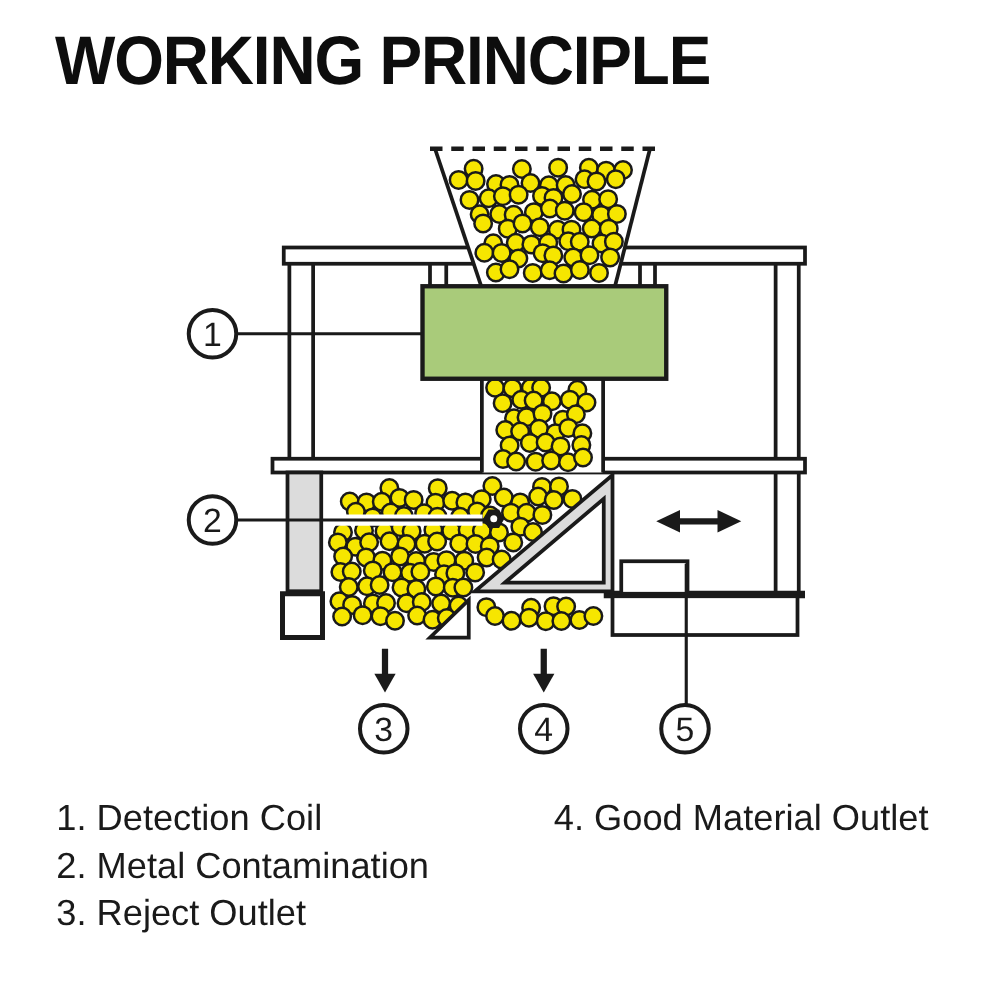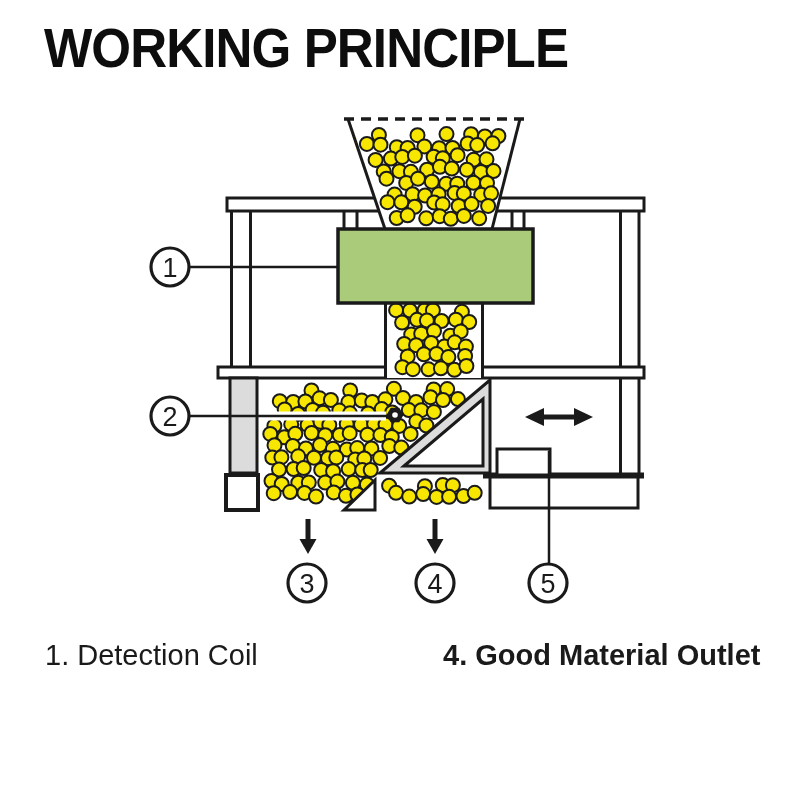--- a/index.html
+++ b/index.html
@@ -22,21 +22,21 @@
   .fgray{fill:var(--gray);stroke:var(--line);}
   .fblack{fill:var(--line);stroke:none;}
   .pellet{fill:var(--yellow);stroke:var(--line);stroke-width:2;}
   .callout-num{
     fill:var(--line);font-size:27px;font-weight:400;
     font-family:"Liberation Sans",sans-serif;text-anchor:middle;
   }
   .legend{position:absolute;top:636px;left:0;width:800px;color:#1a1a1a;}
   .legend-col{position:absolute;top:0;}
   .legend-col.left{left:45px;}
-  .legend-col.right{left:443px;font-weight:bold;}
+  .legend-col.right{left:443px;}
   .legend-item{font-size:29px;line-height:38px;white-space:nowrap;}
 </style>
 </head>
 <body style="background: rgb(255, 255, 255);">
 
 <div class="title">WORKING PRINCIPLE</div>
 
 <svg class="diagram" width="800" height="800" viewBox="0 0 800 800">
 
   <g>
@@ -346,17 +346,19 @@
   </g>
   <g>
     <circle cx="548" cy="583" r="19" class="fw" stroke-width="3.2"></circle>
     <text x="548" y="583.5" dy=".35em" class="callout-num">5</text>
   </g>
 </svg>
 
 <div class="legend">
   <div class="legend-col left">
     <div class="legend-item">1. Detection Coil</div>
+    <div class="legend-item">2. Metal Contamination</div>
+    <div class="legend-item">3. Reject Outlet</div>
   </div>
   <div class="legend-col right">
     <div class="legend-item">4. Good Material Outlet</div>
   </div>
 </div>
 
 </body></html>

